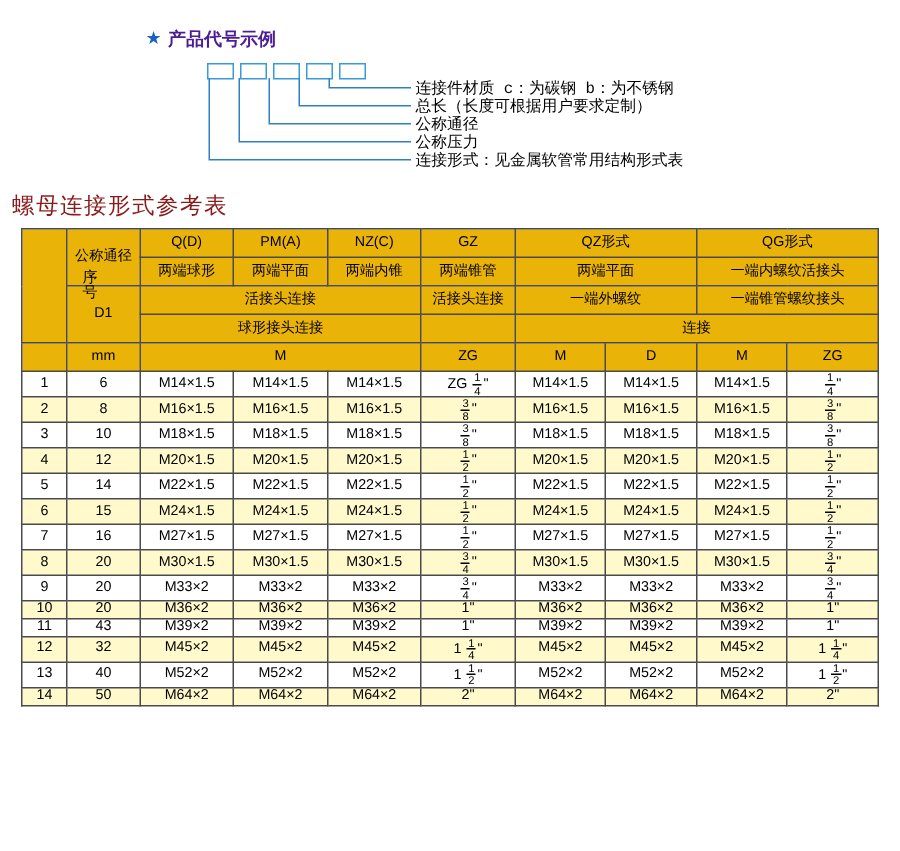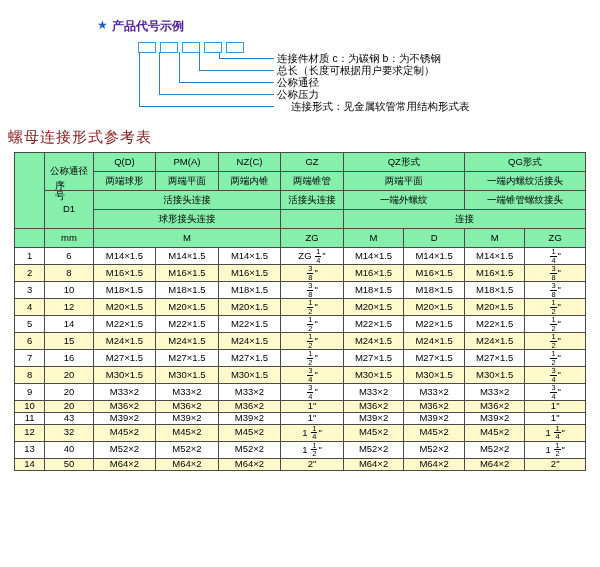--- a/index.html
+++ b/index.html
@@ -67,20 +67,21 @@
   .lead-h {
     position: absolute;
     height: 1px;
     background: #2f7fc1;
   }
   .lead-label {
     position: absolute;
     font-size: 10.5px;
     color: #000;
     white-space: nowrap;
+    font-family: Liberation Mono, monospace;
   }
 
   
   .section-title {
     position: absolute;
     left: 8px;
     top: 128px;
     font-size: 15px;
     font-weight: normal;
     color: #8a1b1b;
@@ -102,21 +103,21 @@
   }
   table.spec td, table.spec th {
     border: 1px solid #4a4a4a;
     text-align: center;
     vertical-align: middle;
     padding: 0;
     font-weight: normal;
     line-height: 1.15;
   }
   .hdr { background: #cfe5f5; height: 19px; }
-  .hdr-blue { background: #86efac; }
+  .hdr-blue { background: #eab308; }
   .rowA { background: #ffffff; }
   .rowB { background: #fff9cc; }
   td.idx { width: 30px; }
   td.dn  { width: 48px; }
   td.c   { width: 62px; }
   .seq {
     font-size: 10px;
     line-height: 1.0;
     padding-left: 40px;
   }
@@ -158,21 +159,21 @@
   <div class="lead-h" style="left:219px; top:58px; width:55px;"></div>
   <div class="lead-h" style="left:199px; top:70px; width:75px;"></div>
   <div class="lead-h" style="left:179px; top:82px; width:95px;"></div>
   <div class="lead-h" style="left:159px; top:94px; width:115px;"></div>
   <div class="lead-h" style="left:139px; top:106px; width:135px;"></div>
 
   <span class="lead-label" style="left:277px; top:52px;">连接件材质  c：为碳钢  b：为不锈钢</span>
   <span class="lead-label" style="left:277px; top:64px;">总长（长度可根据用户要求定制）</span>
   <span class="lead-label" style="left:277px; top:76px;">公称通径</span>
   <span class="lead-label" style="left:277px; top:88px;">公称压力</span>
-  <span class="lead-label" style="left:291px; top:100px;">连接形式：见金属软管常用结构形式表</span>
+  <span class="lead-label" style="left:277px; top:100px;">连接形式：见金属软管常用结构形式表</span>
 </div>
 
 <div class="section-title">螺母连接形式参考表</div>
 
 <div class="table-wrap">
 <table class="spec">
   <colgroup>
     <col style="width:30px">
         <col style="width:48px">
     <col style="width:62px">

